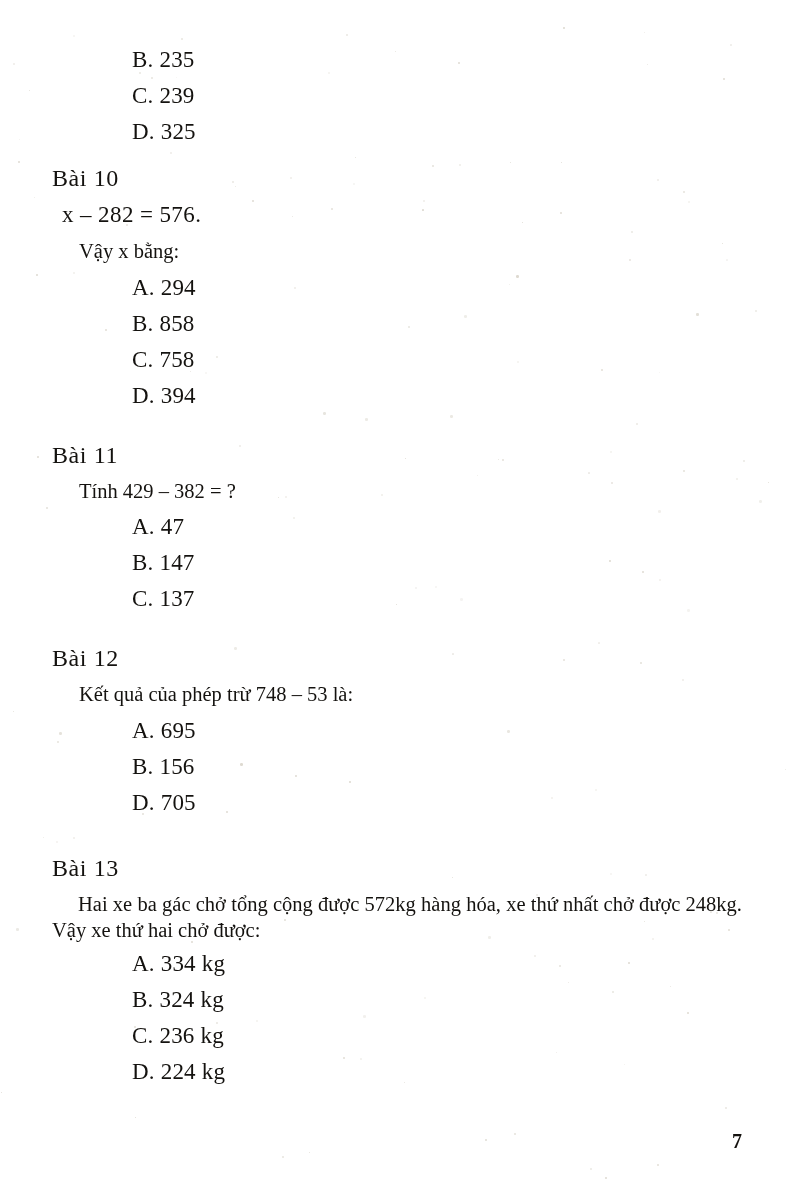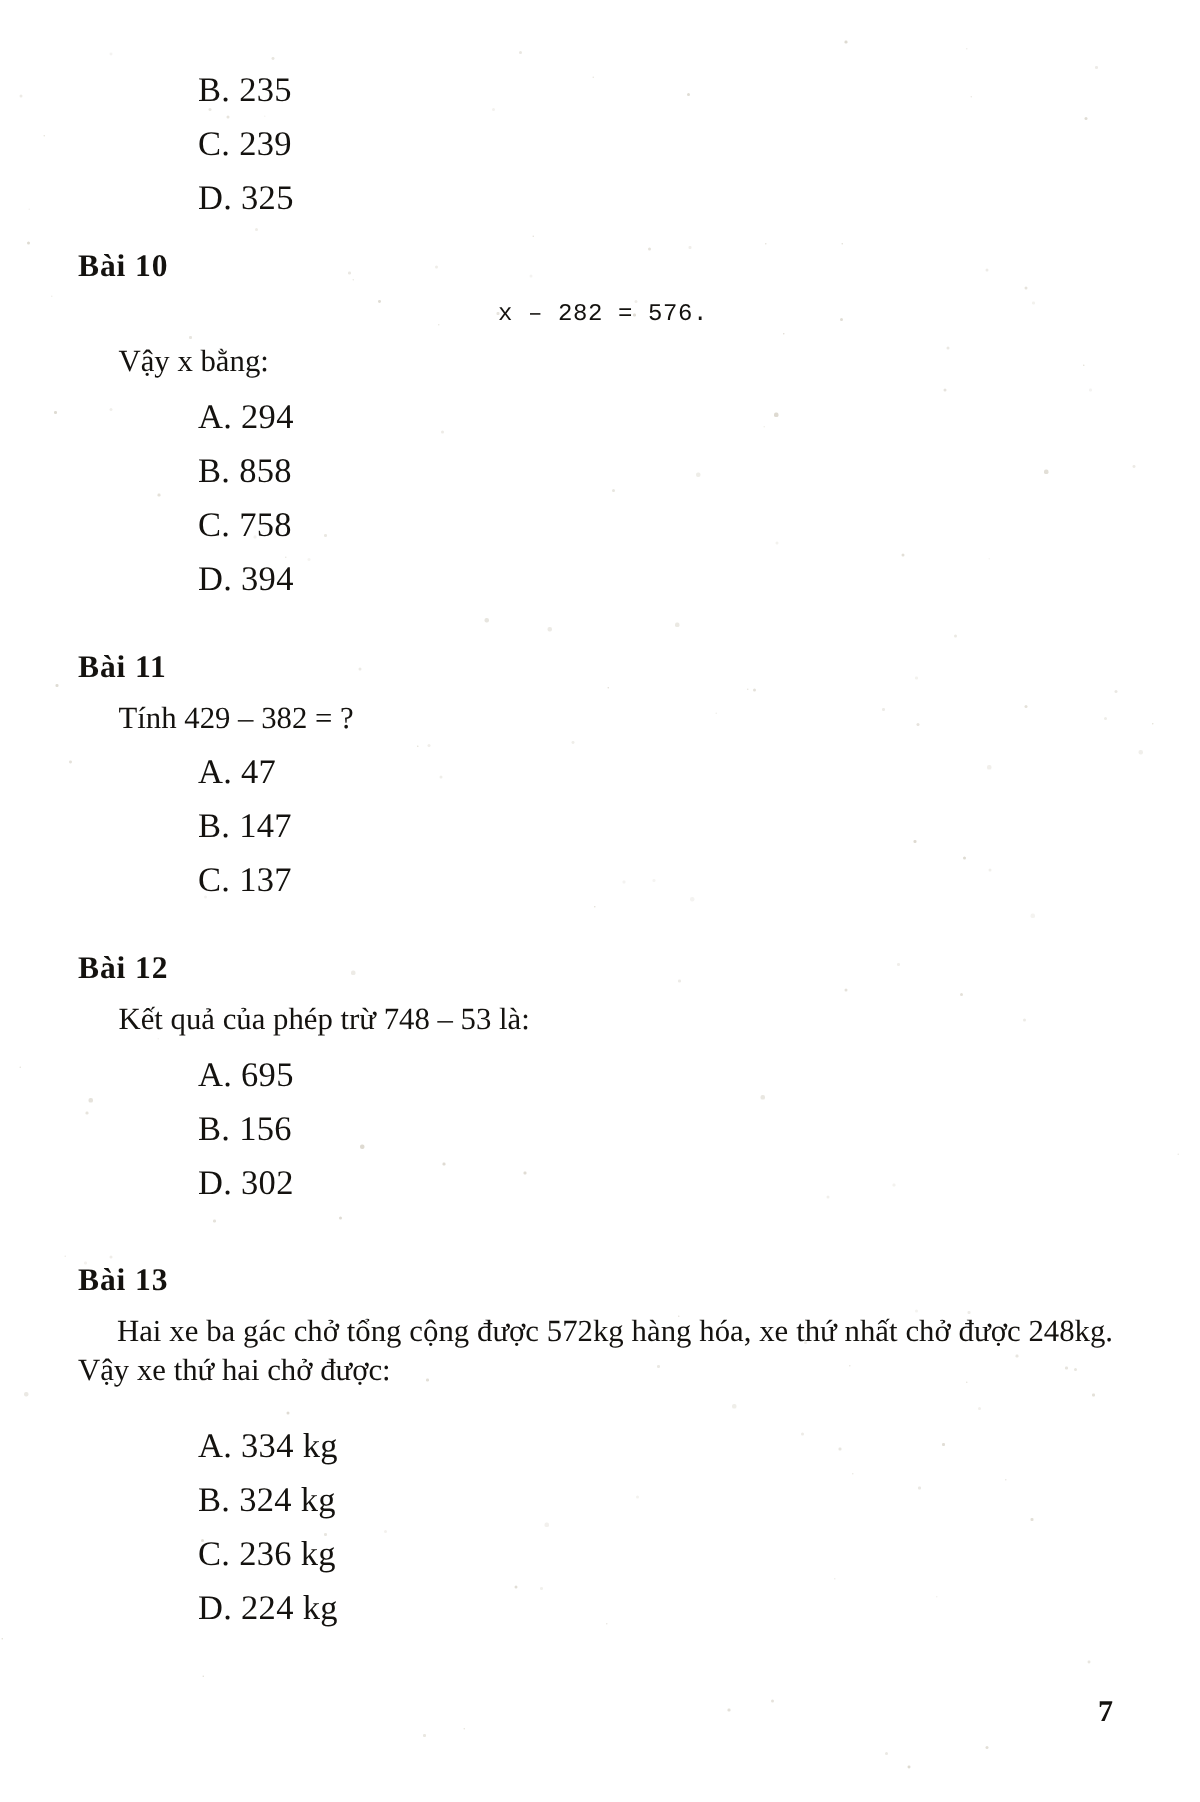--- a/index.html
+++ b/index.html
@@ -34,47 +34,45 @@
   .opt {
     font-size: 23px;
     line-height: 1.0;
     margin: 0 0 13px 0;
     padding-left: 80px;
     letter-spacing: 0.2px;
     white-space: pre;
   }
 
   .bai {
-    font-weight: bold;
-    font-size: 21px;
+    font-weight: normal;
+    font-size: 24px;
     letter-spacing: 0.6px;
     margin: 16px 0 10px 0;
     padding-left: 0px;
   }
   .bai.first { margin-top: 22px; }
 
   .stem {
     font-size: 20.5px;
     line-height: 1.25;
     margin: 0 0 11px 0;
     padding-left: 27px;
   }
   .stem.indent-para {
     text-indent: 26px;
     padding-left: 0;
     text-align: justify;
-    margin-bottom: 25px;
+    margin-bottom: 9px;
   }
   .equation {
-    font-size: 16px;
-    text-align: center;
+    font-size: 23px;
     margin: 0 0 11px 0;
     padding-left: 10px;
     letter-spacing: 0.4px;
-    font-family: Liberation Mono, monospace;
   }
   .spacer-sm { height: 6px; }
   .spacer-md { height: 12px; }
 
   .page-number {
     position: absolute;
     right: 58px;
     bottom: 48px;
     font-size: 20px;
     font-weight: bold;
@@ -121,21 +119,21 @@
       <div class="opt">C. 137</div>
     </div>
 
     <div class="spacer-sm"></div>
 
     <div class="bai">Bài 12</div>
     <div class="stem">Kết quả của phép trừ 748 – 53 là:</div>
     <div>
       <div class="opt">A. 695</div>
       <div class="opt">B. 156</div>
-      <div class="opt">D. 302</div>
+      <div class="opt">D. 705</div>
     </div>
 
     <div class="spacer-md"></div>
 
     <div class="bai">Bài 13</div>
     <div class="stem indent-para">Hai xe ba gác chở tổng cộng được 572kg hàng hóa, xe thứ nhất chở được 248kg. Vậy xe thứ hai chở được:</div>
     <div>
       <div class="opt">A. 334 kg</div>
       <div class="opt">B. 324 kg</div>
       <div class="opt">C. 236 kg</div>

